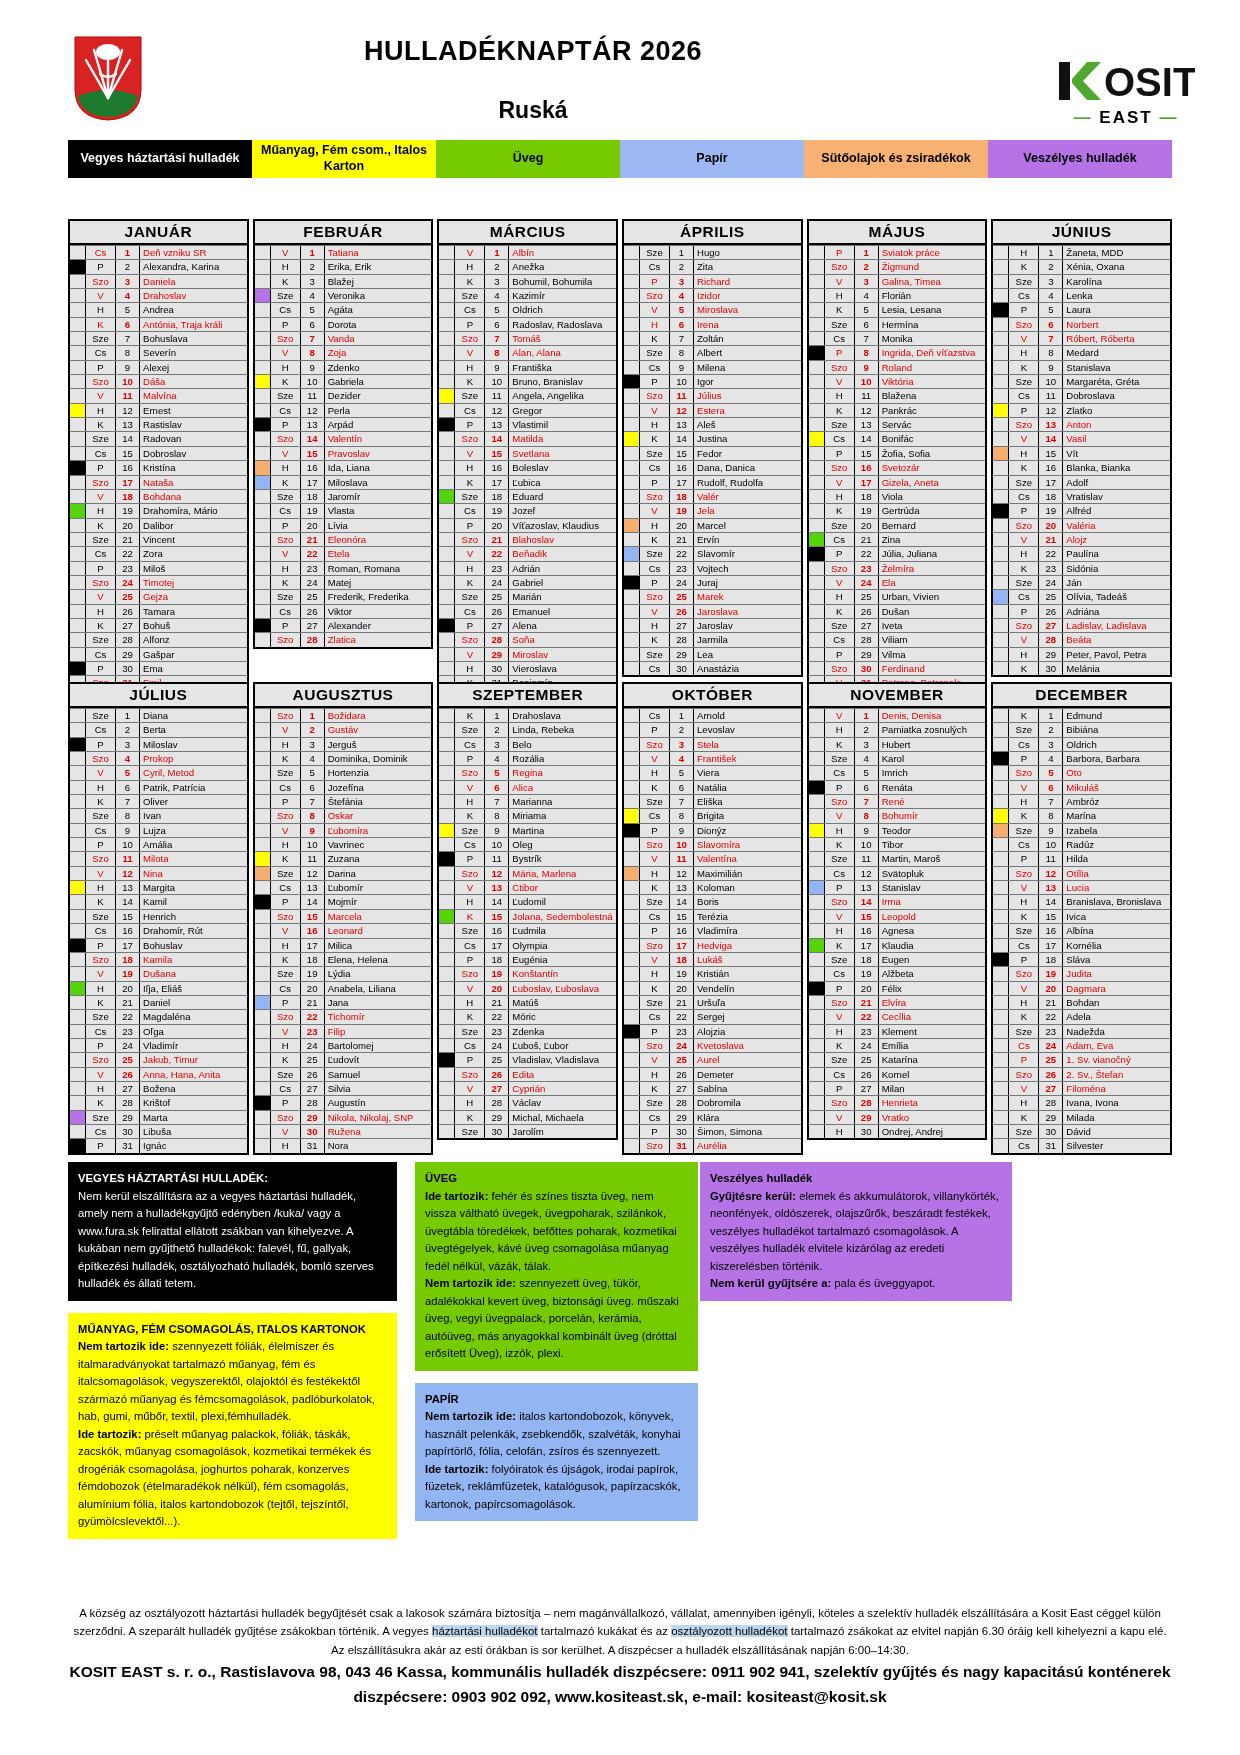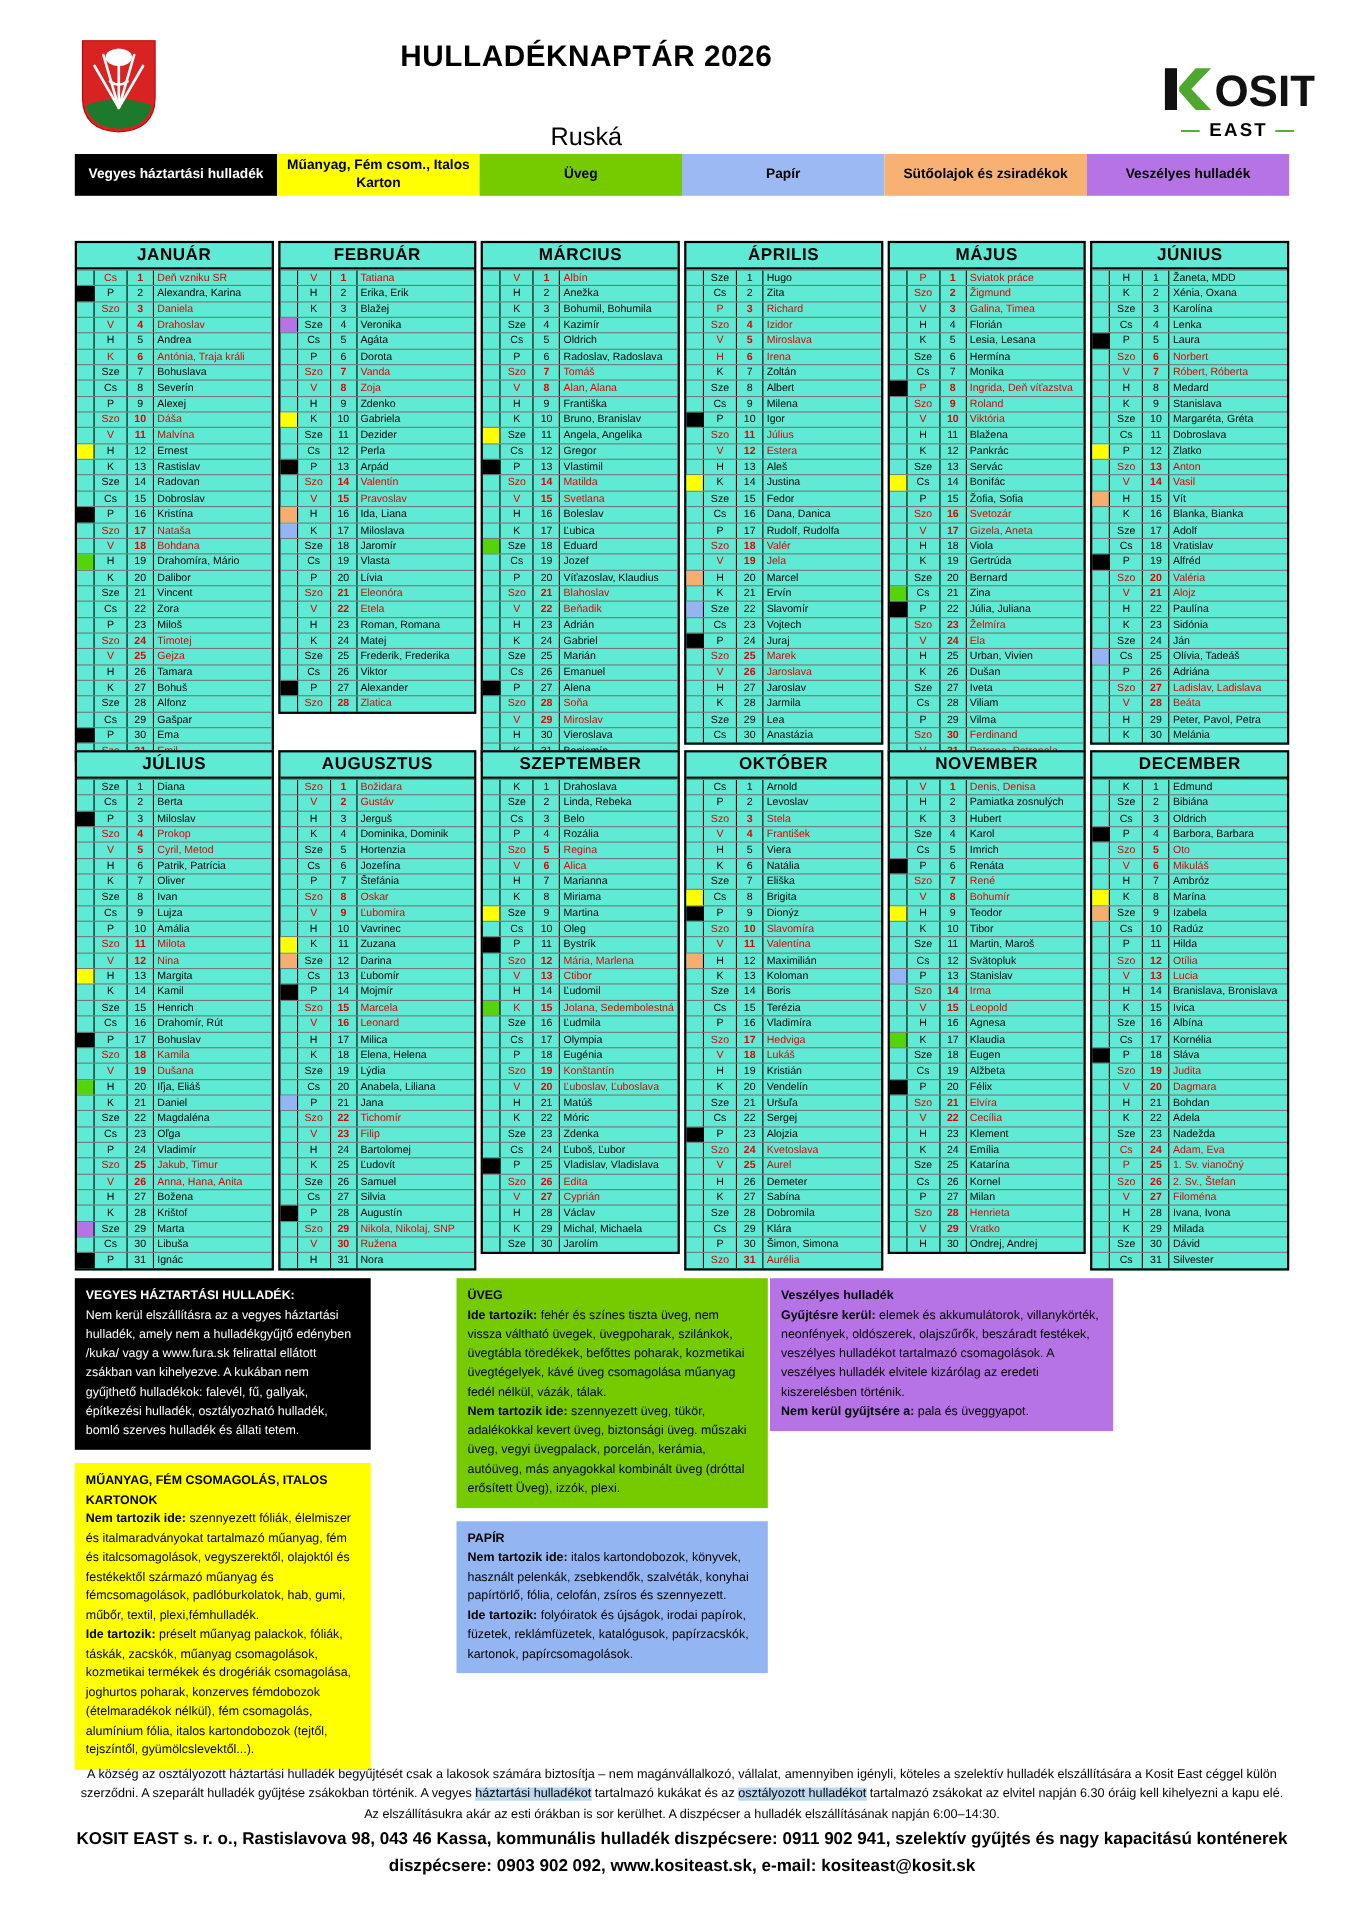--- a/index.html
+++ b/index.html
@@ -2,45 +2,45 @@
 <html><head>
 <meta charset="utf-8">
 <style>
   html,body{margin:0;padding:0;background:#ffffff;}
   body{width:1240px;height:1755px;position:relative;font-family:"Liberation Sans",sans-serif;color:#000;}
   .abs{position:absolute;}
   
   #crest{left:72px;top:34px;}
   #titles{left:0;top:36px;width:1066px;text-align:center;}
   #title1{font-size:27px;font-weight:bold;letter-spacing:.5px;}
-  #title2{font-size:23px;font-weight:normal;margin-top:44px;}
+  #title2{font-size:23px;font-weight:bold;margin-top:30px;}
   #kosit{left:1056px;top:60px;width:140px;text-align:center;}
   #kosit-east{font-size:17px;font-weight:bold;letter-spacing:2px;margin-top:2px;}
   #kosit-east .gdash{color:#4ea72e;font-weight:bold;}
   
   #legend{left:68px;top:140px;width:1104px;display:flex;}
   .leg{flex:1;height:38px;display:flex;align-items:center;justify-content:center;text-align:center;
        font-size:12.5px;font-weight:bold;line-height:1.25;padding:0 6px;box-sizing:border-box;}
   
   .half{left:68px;width:1104px;display:grid;grid-template-columns:repeat(6,1fr);gap:4px;align-items:start;}
   #half1{top:219px;} #half2{top:682px;}
-  .month{border:2px solid #000;background:#5eead4;}
+  .month{border:2px solid #000;background:#e5e5e5;}
   .mname{font-size:15.5px;font-weight:bold;text-align:center;border-bottom:2px solid #000;
          padding:2px 0;letter-spacing:.5px;}
   .mrow{display:flex;height:13.35px;border-top:1px solid #777;align-items:stretch;font-size:9.6px;line-height:13.3px;}
   .mrow:first-of-type{border-top:none;}
   .c-mark{width:15px;border-right:1px solid #000;flex:none;}
   .c-dow{width:29px;border-right:1px solid #000;flex:none;text-align:center;}
   .c-num{width:23px;border-right:1px solid #000;flex:none;text-align:center;}
   .c-name{flex:1;padding-left:3px;white-space:nowrap;overflow:hidden;}
   .red .c-dow,.red .c-name{color:#e00000;}
   .red .c-num{color:#e00000;font-weight:bold;}
   
   .infocol{display:flex;flex-direction:column;gap:12px;}
-  #col1{left:68px;top:1162px;width:269px;}
+  #col1{left:68px;top:1162px;width:329px;}
   #col2{left:415px;top:1162px;width:283px;}
   #col3{left:700px;top:1162px;width:312px;}
   .ibox{padding:8px 10px;font-size:11.3px;line-height:1.55;box-sizing:border-box;}
   .ibox .ititle{font-weight:bold;}
   .ibox b{font-weight:bold;}
   
   #footpara{left:68px;top:1604px;width:1104px;font-size:11.5px;line-height:1.6;text-align:center;}
   #footpara .hl{background:#bdd7ee;}
   #contact{left:68px;top:1660px;width:1104px;font-size:15.5px;font-weight:bold;text-align:center;line-height:1.6;}
 </style>

